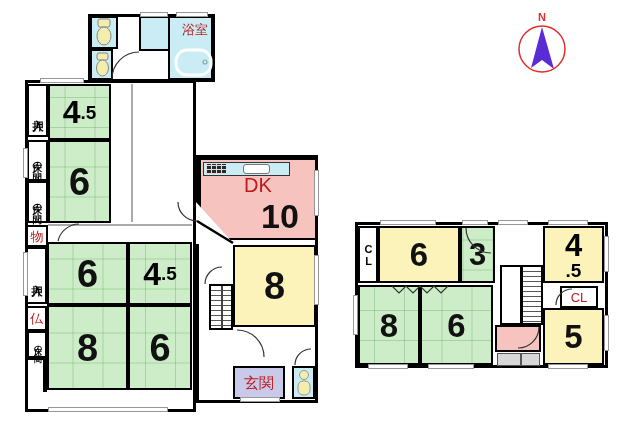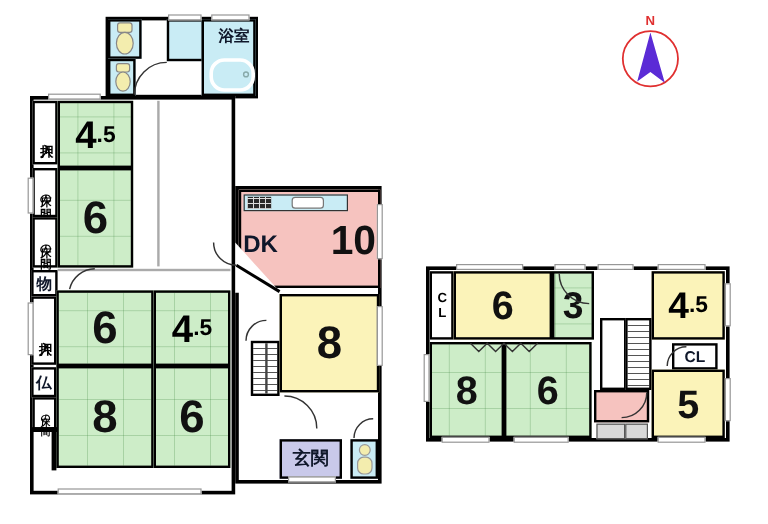--- a/index.html
+++ b/index.html
@@ -1,38 +1,38 @@
 <!DOCTYPE html>
 <html style="--tatami-green: #cdedc8; --room-yellow: #fbf3b9; --dk-pink: #f6c3bf; --water-cyan: #c9ecf5; --genkan-purple: #c9c9ea; --storage-gray: #d8d8d8; --compass-red: #e03030; --compass-purple: #5b2bd6; --fixture-yellow: #f3edae;"><head>
 <meta charset="utf-8">
 <style>
   html,body{margin:0;padding:0;}
   body{width:640px;height:437px;position:relative;background:#fff;overflow:hidden;
        font-family:"Liberation Sans",sans-serif;}
   .r{position:absolute;box-sizing:border-box;}
   .room{position:absolute;box-sizing:border-box;display:flex;align-items:center;justify-content:center;}
   .b2{border:2px solid #000;}
-  .b25{border:2.5px solid #000;}
+  .b25{border:2.5px solid #000;flex-direction:column;}
   .b3{border:3px solid #000;}
   .green{background-color:var(--tatami-green);
      background-image:linear-gradient(rgba(70,140,70,.28) 1px,transparent 1px),
                       linear-gradient(90deg,rgba(70,140,70,.28) 1px,transparent 1px);
      background-size:30px 30px;background-position:center center;}
   .yellow{background:var(--room-yellow);}
   .pink{background:var(--dk-pink);}
   .cyan{background:var(--water-cyan);}
   .lav{background:var(--genkan-purple);text-align:center;}
   .white{background:#fff;}
   .gray{background:var(--storage-gray);border:1.5px solid #555;}
   .num{font-weight:bold;color:#111;line-height:1;}
   .nbig{font-weight:bold;font-size:34px;line-height:1;}
   .nsmall{font-weight:bold;font-size:19px;line-height:1;}
   .vlabel{writing-mode:vertical-rl;text-orientation:upright;font-weight:bold;color:#000;
           line-height:1;letter-spacing:0;}
-  .hlabel{font-weight:bold;color:#0f172a;line-height:1;}
+  .hlabel{font-weight:normal;color:#b91c1c;line-height:1;}
   .win{position:absolute;box-sizing:border-box;background:#fff;border:1px solid #979797;z-index:3;}
   .track{position:absolute;background:#aaa;z-index:1;}
   .steps{background-image:repeating-linear-gradient(180deg,#fff 0 4px,#555 4px 5px);}
   .stairmid{position:absolute;left:50%;top:0;width:1.5px;height:100%;background:#444;}
   svg{display:block;}
   #overlay{position:absolute;left:0;top:0;z-index:4;pointer-events:none;}
   .z1{z-index:1;} .z2{z-index:2;}
 </style>
 </head>
 <body>

